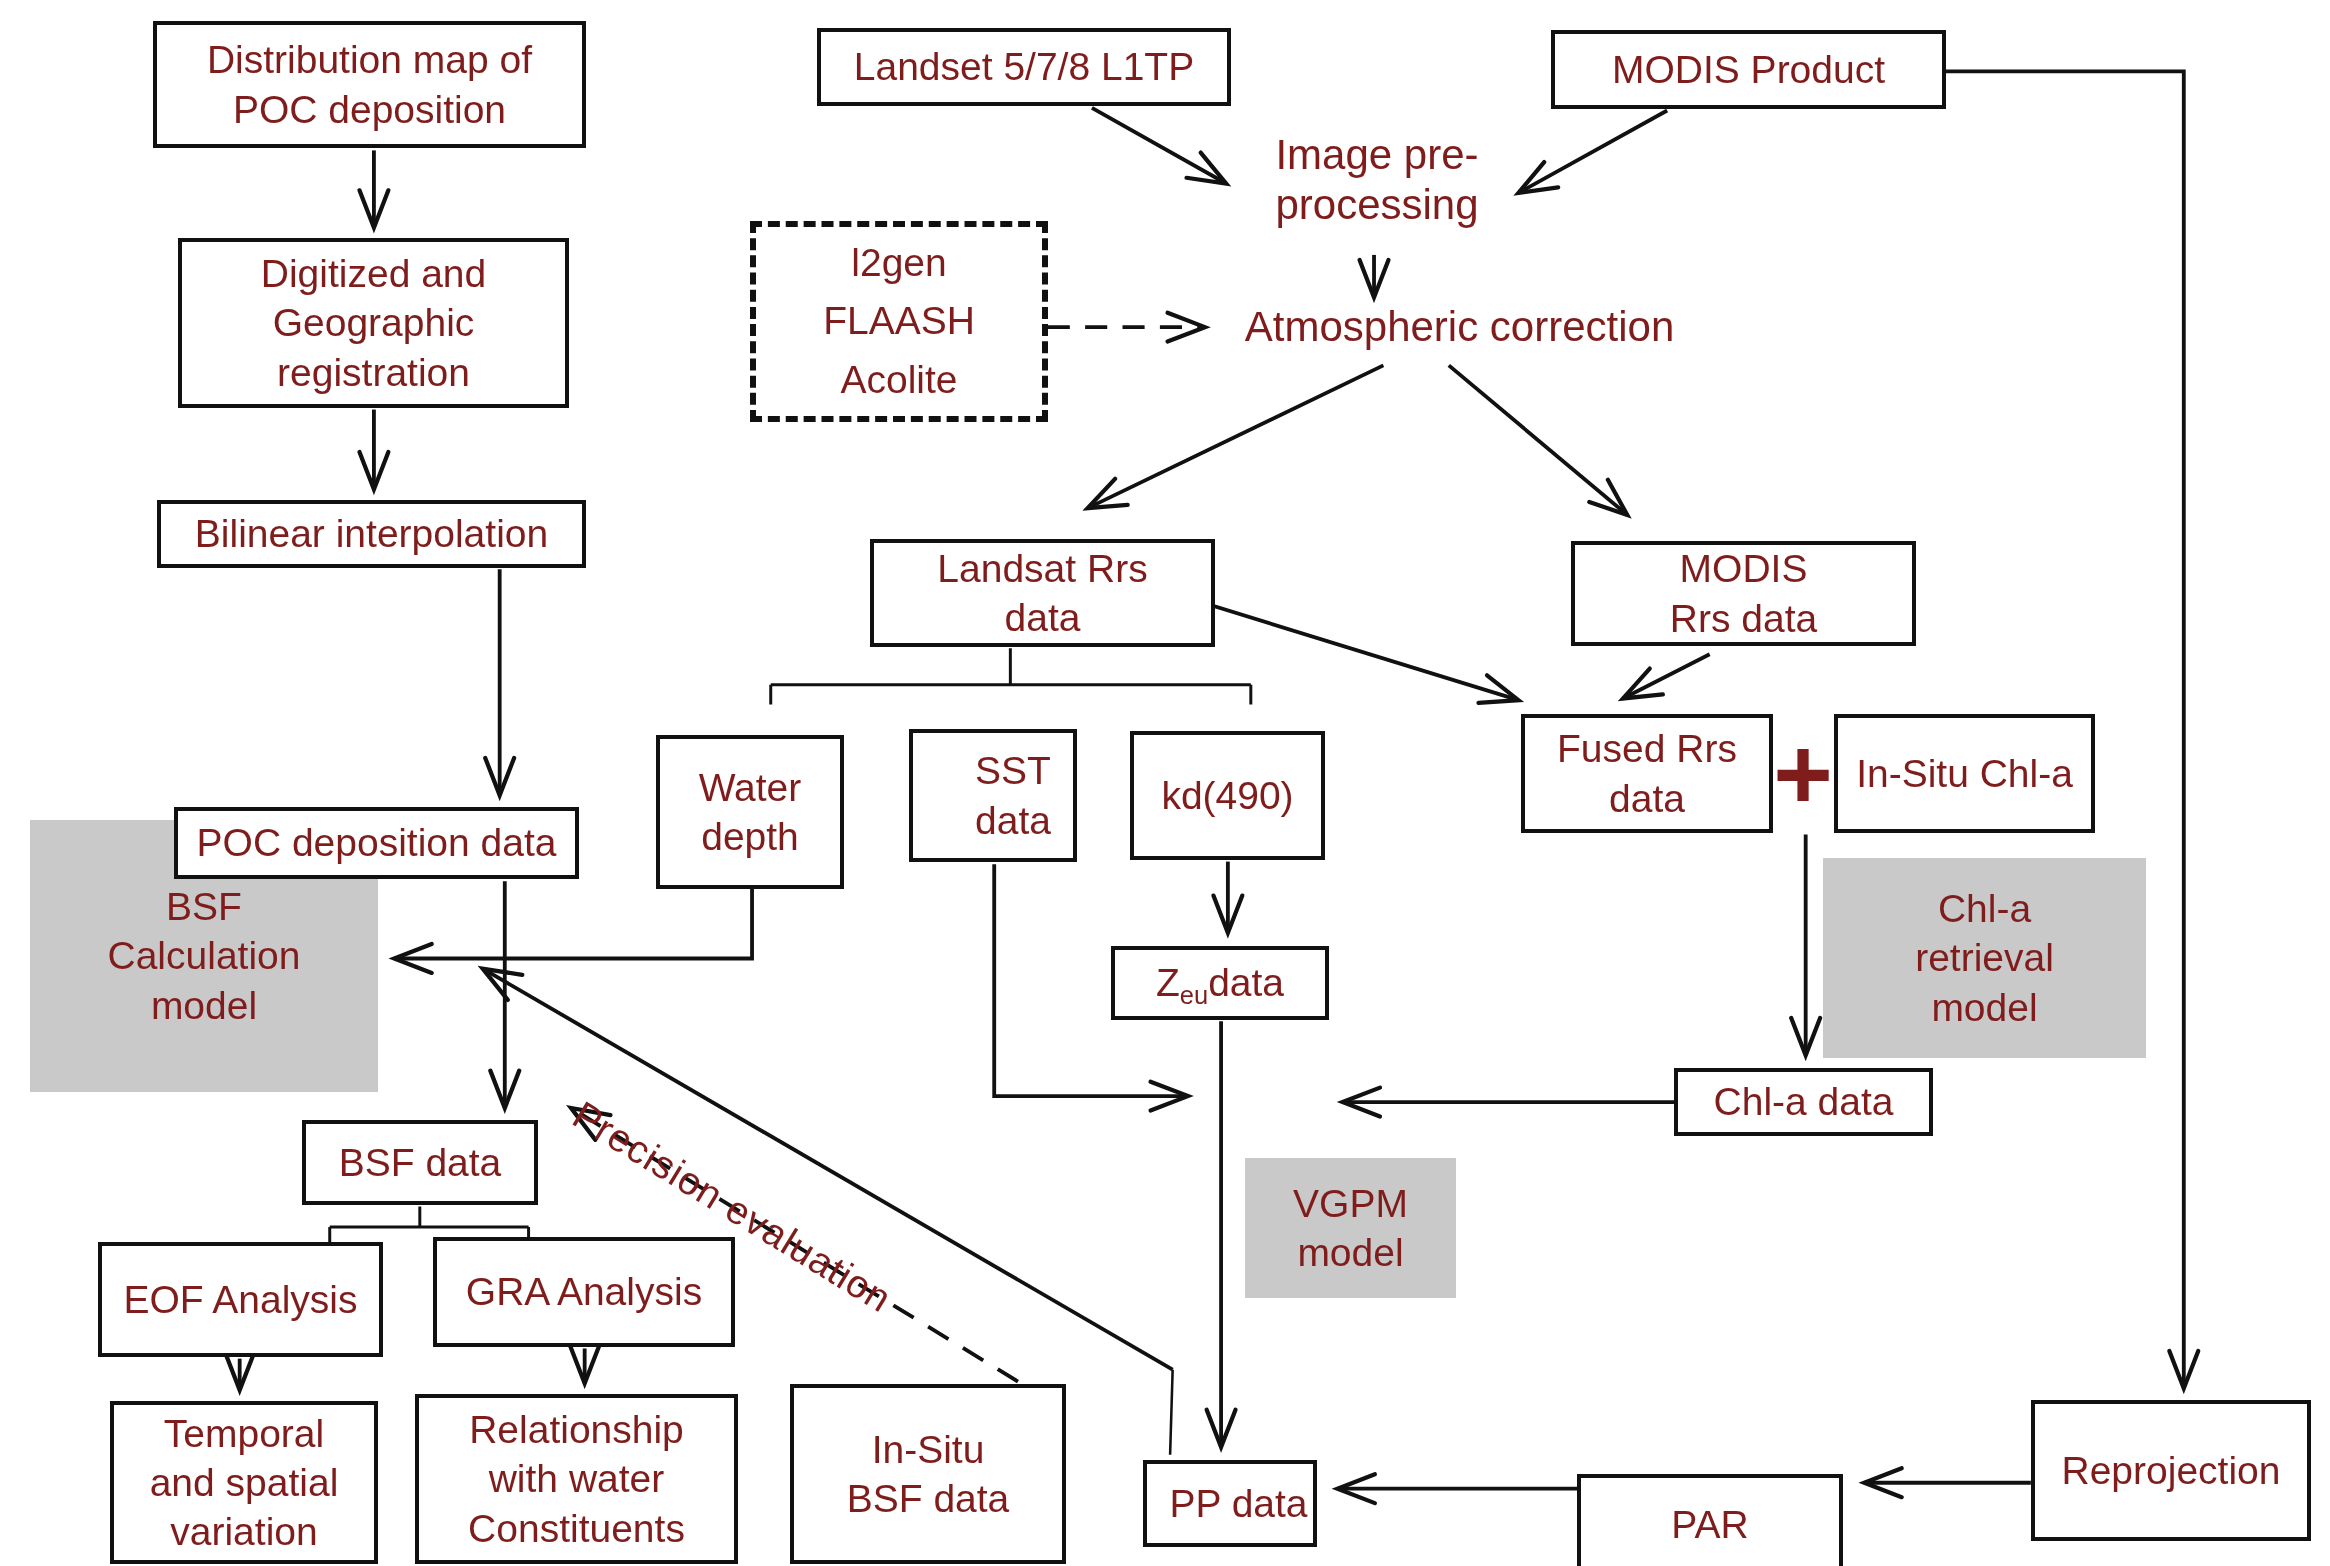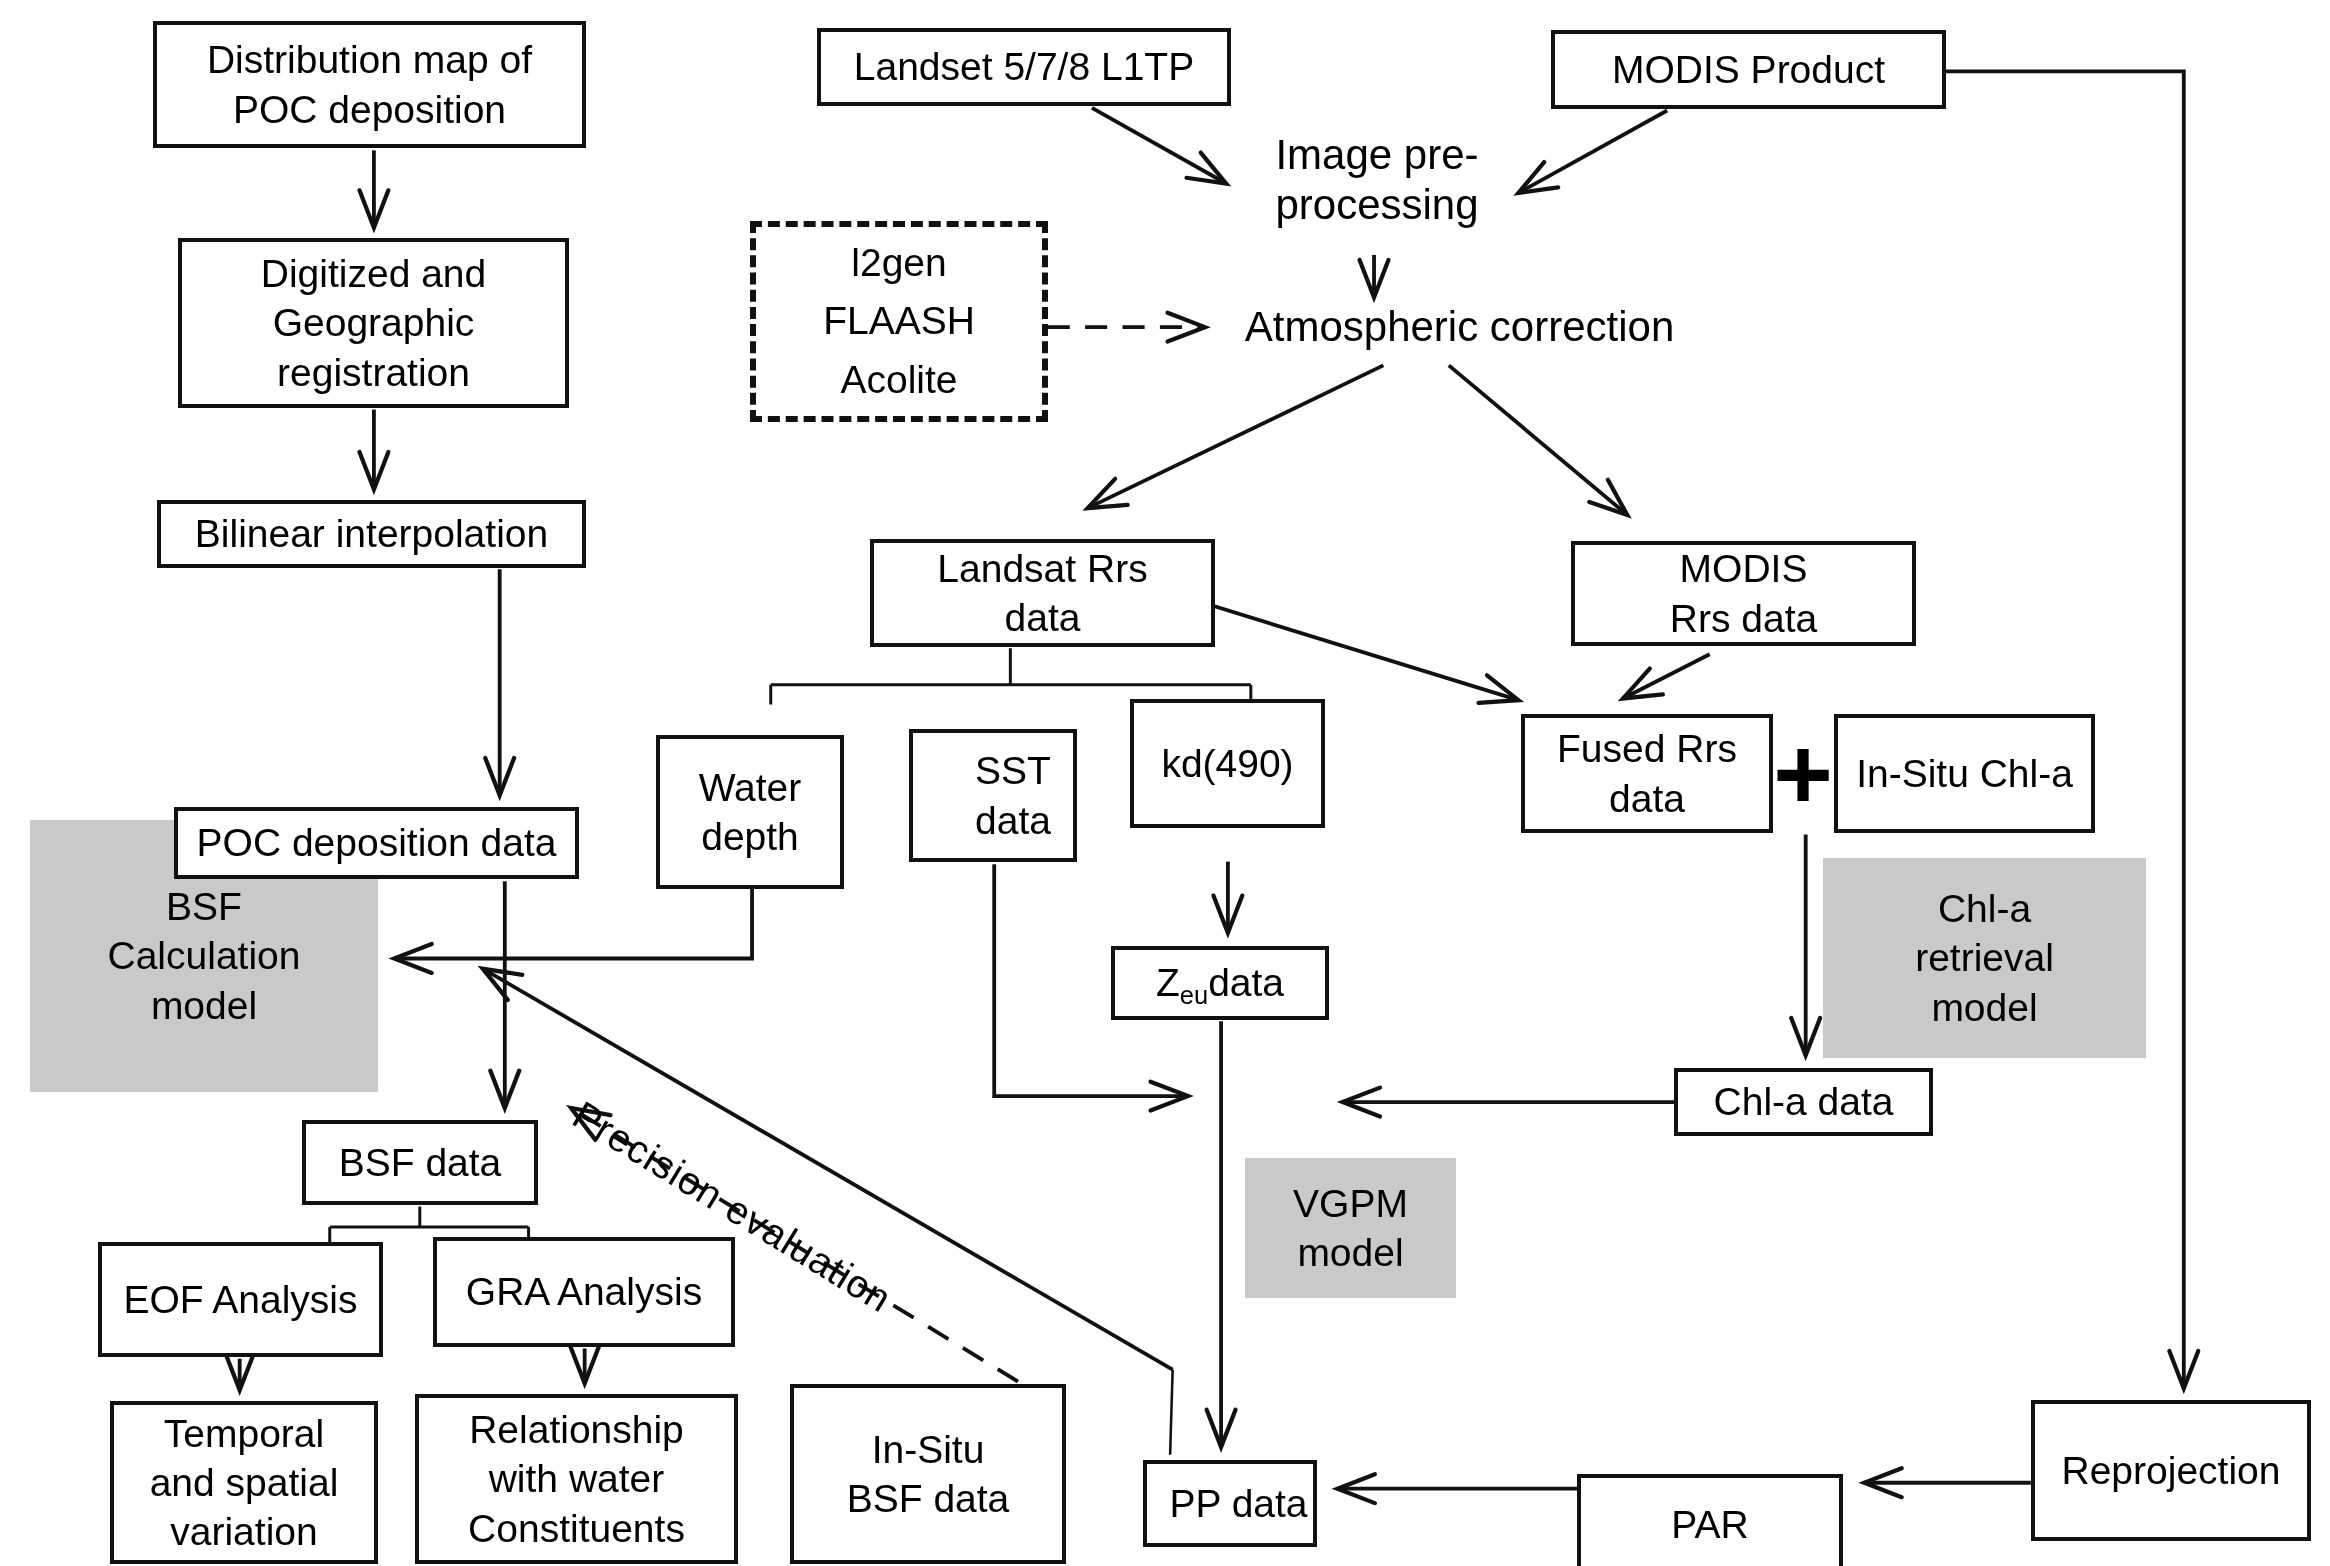--- a/index.html
+++ b/index.html
@@ -1,18 +1,18 @@
 <!DOCTYPE html>
 <html style="font-size:13.6px"><head>
 <meta charset="utf-8">
 <style>
   html,body{margin:0;padding:0;background:#fff;}
   #stage{
     position:relative;width:2330px;height:1566px;background:#ffffff;
-    font-family:"Liberation Sans", sans-serif;color:#000000;overflow:hidden;
+    font-family:"Liberation Sans", sans-serif;color:#7f1d1d;overflow:hidden;
   }
   #connectors{position:absolute;left:0;top:0;width:2330px;height:1566px;}
   .box{
     position:absolute;box-sizing:border-box;border:4.2px solid #111;background:#fff;
     display:flex;align-items:center;justify-content:center;text-align:center;
     white-space:pre-line;font-size:39px;line-height:1.26;
   }
   .gray{background:#c9c9c9;border:none;}
   .dashedbox{border:6px dashed #111;line-height:1.5;}
   .plain{
@@ -107,21 +107,21 @@
 
   <div class="box" style="left:870px;top:539px;width:345px;height:108px;">Landsat Rrs
 data</div>
   <div class="box" style="left:1571px;top:541px;width:345px;height:105px;">MODIS
 Rrs data</div>
 
   <div class="box" style="left:656px;top:735px;width:188px;height:154px;">Water
 depth</div>
   <div class="box" style="left:909px;top:729px;width:168px;height:133px;padding-left:40px;">SST
 data</div>
-  <div class="box" style="left:1130px;top:699px;width:195px;height:129px;">kd(490)</div>
+  <div class="box" style="left:1130px;top:731px;width:195px;height:129px;">kd(490)</div>
   <div class="box" style="left:1521px;top:714px;width:252px;height:119px;">Fused Rrs
 data</div>
   <div class="plain plus" style="left:1769px;top:727px;width:68px;height:93px;">+</div>
   <div class="box" style="left:1834px;top:714px;width:261px;height:119px;">In-Situ Chl-a</div>
 
   <div class="box gray" style="left:1823px;top:858px;width:323px;height:200px;">Chl-a
 retrieval
 model</div>
   <div class="box" style="left:1674px;top:1068px;width:259px;height:68px;">Chl-a data</div>
 

